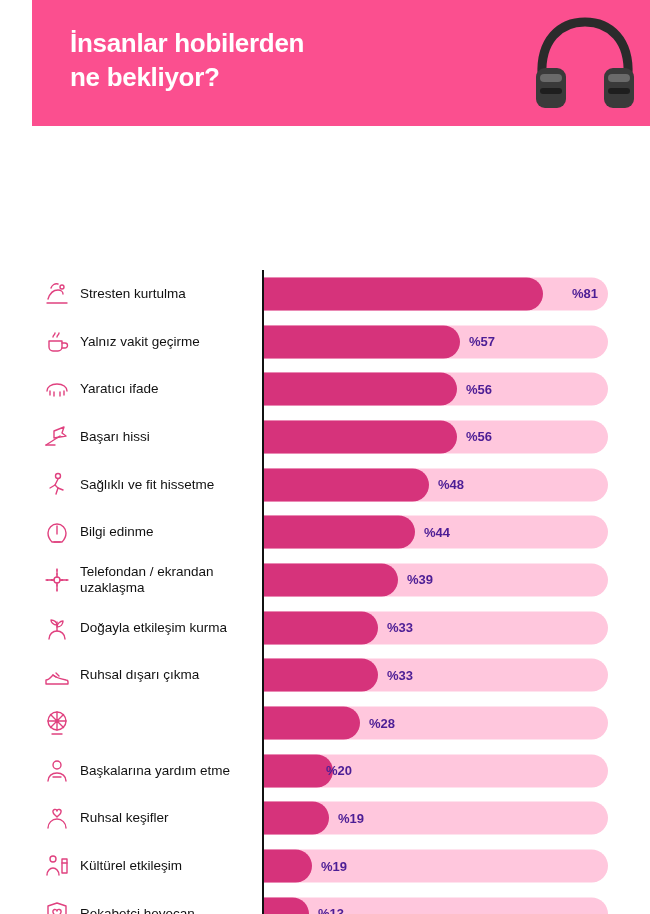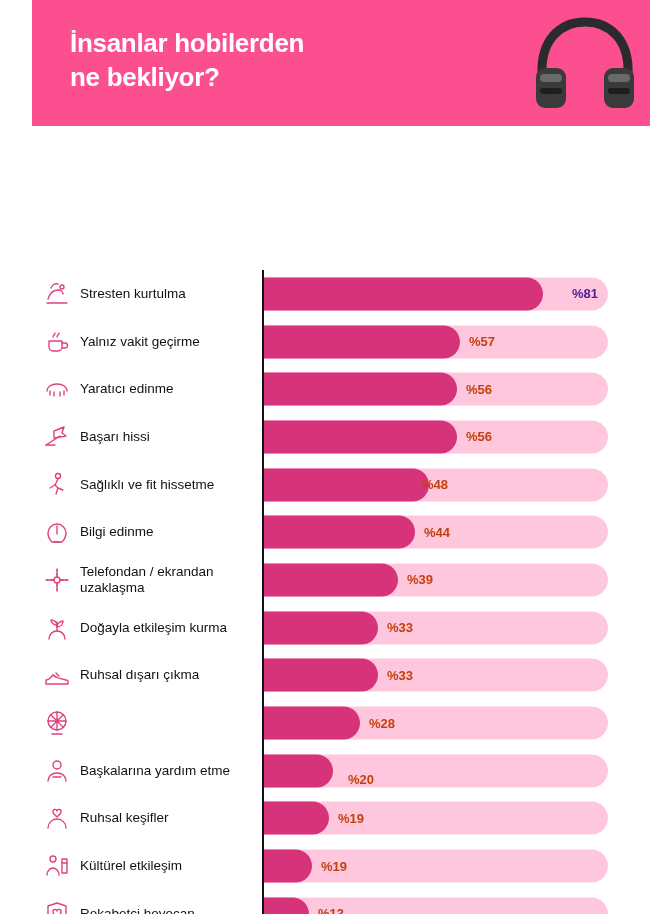--- a/index.html
+++ b/index.html
@@ -107,21 +107,21 @@
     height: 33px;
     background: #d6337b;
     border-radius: 0 16.5px 16.5px 0;
   }
   .bar-value {
     position: absolute;
     top: 50%;
     transform: translateY(-50%);
     font-size: 13px;
     font-weight: bold;
-    color: #c2410c;
+    color: #4c1d95;
     white-space: nowrap;
   }
   .bar-value.inside {
     color: #4c1d95;
     right: 10px;
   }
 </style>
 </head>
 <body>
 
@@ -180,21 +180,21 @@
         </div>
       </div>
       <div class="row">
         <div class="row-icon">
           <svg viewBox="0 0 30 30" width="30" height="30" fill="none" stroke="#e0417f" stroke-width="1.4" stroke-linecap="round" stroke-linejoin="round">
             <path d="M5 17c0-4 4-7 10-7s10 3 10 7"></path>
             <path d="M8 17v4M12 18v4M18 18v4M22 17v4"></path>
           </svg>
         </div>
         <div class="row-label">
-          <div>Yaratıcı edinme</div>
+          <div>Yaratıcı ifade</div>
         </div>
         <div class="bar-track">
           <div class="bar-fill" style="width: 193px;"></div>
           <div class="bar-value" style="left: 202px;">%56</div>
         </div>
       </div>
       <div class="row">
         <div class="row-icon">
           <svg viewBox="0 0 30 30" width="30" height="30" fill="none" stroke="#e0417f" stroke-width="1.4" stroke-linecap="round" stroke-linejoin="round">
             <path d="M4 23l14-9"></path>
@@ -216,21 +216,21 @@
             <circle cx="16" cy="6" r="2.5"></circle>
             <path d="M16 9l-3 6 3 3-2 6"></path>
             <path d="M13 15l-5 3M16 18l5 2"></path>
           </svg>
         </div>
         <div class="row-label">
           <div>Sağlıklı ve fit hissetme</div>
         </div>
         <div class="bar-track">
           <div class="bar-fill" style="width: 165px;"></div>
-          <div class="bar-value" style="left: 158px;">%48</div>
+          <div class="bar-value" style="left: 174px;">%48</div>
         </div>
       </div>
       <div class="row">
         <div class="row-icon">
           <svg viewBox="0 0 30 30" width="30" height="30" fill="none" stroke="#e0417f" stroke-width="1.4" stroke-linecap="round" stroke-linejoin="round">
             <path d="M10 25c-3-3-4-6-4-9a9 9 0 0 1 18 0c0 3-1 6-4 9z"></path>
             <path d="M12 25h6"></path>
             <path d="M15 9v8"></path>
           </svg>
         </div>
@@ -312,21 +312,21 @@
             <circle cx="15" cy="9" r="4"></circle>
             <path d="M6 25c0-5 4-8 9-8s9 3 9 8"></path>
             <path d="M11 21h8"></path>
           </svg>
         </div>
         <div class="row-label">
           <div>Başkalarına yardım etme</div>
         </div>
         <div class="bar-track">
           <div class="bar-fill" style="width: 69px;"></div>
-          <div class="bar-value" style="left: 84px; margin-top: 9px;">%20</div>
+          <div class="bar-value" style="left: 62px;">%20</div>
         </div>
       </div>
       <div class="row">
         <div class="row-icon">
           <svg viewBox="0 0 30 30" width="30" height="30" fill="none" stroke="#e0417f" stroke-width="1.4" stroke-linecap="round" stroke-linejoin="round">
             <path d="M6 25c0-5 4-9 9-9s9 4 9 9"></path>
             <path d="M15 14c-2-2-4-3-4-5a2 2 0 0 1 4-1 2 2 0 0 1 4 1c0 2-2 3-4 5z"></path>
           </svg>
         </div>
         <div class="row-label">

